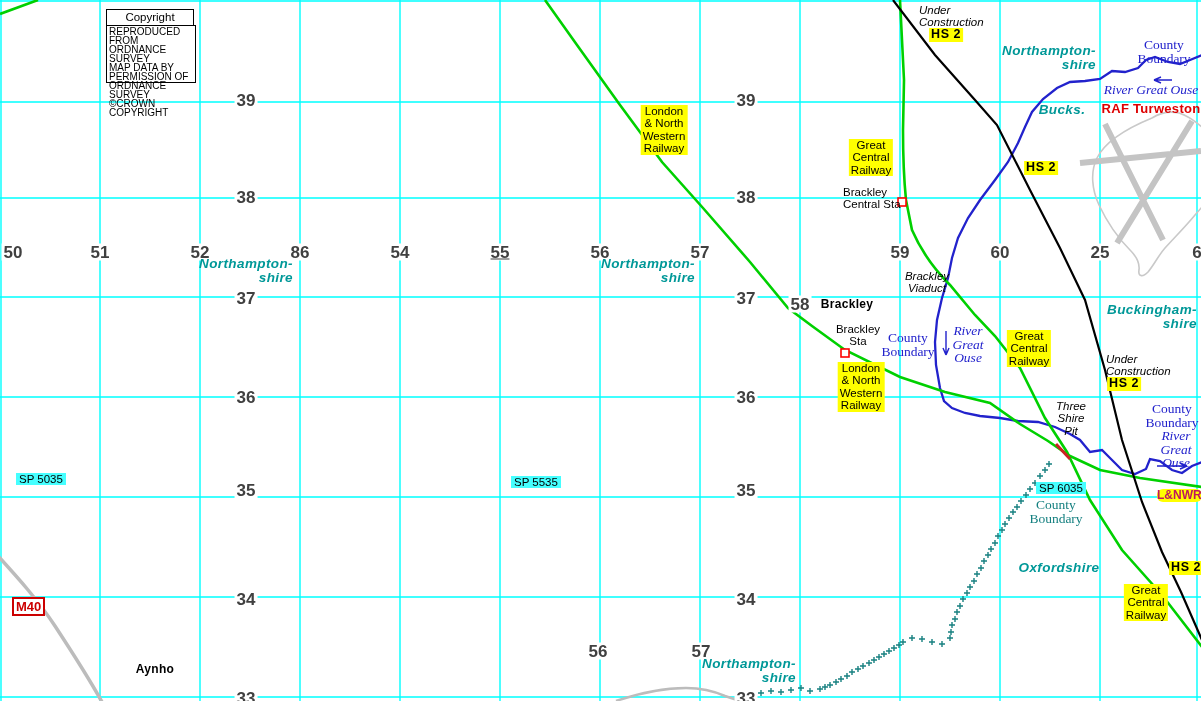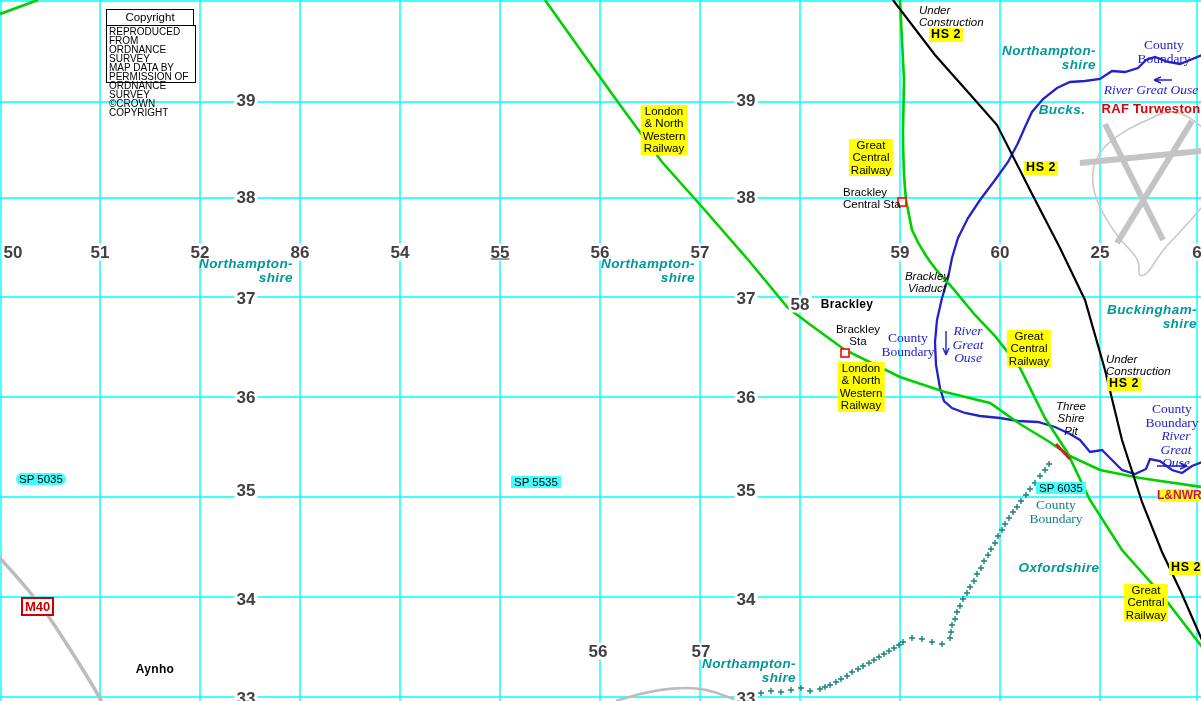--- a/index.html
+++ b/index.html
@@ -21,21 +21,21 @@
   .tealserif{color:#137f7f;font-family:"Liberation Serif",serif;font-size:13.5px;line-height:1.0;}
   .red{color:#dd0000;font-weight:bold;font-size:13px;letter-spacing:.3px;}
   .greenyel{background:#ffff00;color:#be185d;font-weight:bold;font-size:12px;border-radius:6px;}
   .gnum{position:absolute;transform:translate(-50%,-50%);font:bold 17px "Liberation Sans",sans-serif;
         color:#404040;background:#fff;padding:0 2px;line-height:1;z-index:2;white-space:pre;}
   .cpbox{position:absolute;border:1px solid #000;background:#fff;color:#000;z-index:4;}
   #cpbox1{left:106px;top:9px;width:86px;height:28px;text-align:center;
           font-size:11.5px;line-height:14px;}
   #cpbox2{left:106px;top:25px;width:86px;height:55px;font-size:10px;line-height:9px;
           padding:1px 0 0 2px;white-space:pre-line;}
-  #m40box{position:absolute;left:21px;top:597px;background:#fff;border:2px solid #cc0000;
+  #m40box{position:absolute;left:12px;top:597px;background:#fff;border:2px solid #cc0000;
           color:#cc0000;font:bold 13px "Liberation Sans",sans-serif;padding:0 2px;z-index:3;}
 </style>
 </head>
 <body>
 
 <div class="map">
 
   <svg class="layer" width="1201" height="701" viewBox="0 0 1201 701">
 
     <path id="grid-lines" d="M1,0V701M100,0V701M200,0V701M300,0V701M400,0V701M500,0V701M600,0V701M700,0V701M800,0V701M900,0V701M1000,0V701M1100,0V701M1197,0V701M0,1H1201M0,102H1201M0,198H1201M0,297H1201M0,397H1201M0,497H1201M0,597H1201M0,697H1201" stroke="#00ffff" stroke-width="1.4" fill="none"></path>
@@ -145,21 +145,21 @@
 Construction</div>
       <div class="lbl yellow hs2" style="left: 1124px; top: 377px;">HS 2</div>
       <div class="lbl ital sm" style="left: 1071px; top: 400px;">Three
 Shire
 Pit</div>
       <div class="lbl blue" style="left: 1172px; top: 402px;">County
 Boundary</div>
       <div class="lbl blue ital" style="left: 1176px; top: 429px;">River
 Great
 Ouse</div>
-      <div class="lbl cyanbg left" style="left: 16px; top: 473px; border-radius: 6px;">SP 5035</div>
+      <div class="lbl cyanbg left" style="left: 16px; top: 473px;">SP 5035</div>
       <div class="lbl cyanbg left" style="left: 511px; top: 476px;">SP 5535</div>
       <div class="lbl cyanbg left" style="left: 1036px; top: 482px;">SP 6035</div>
       <div class="lbl greenyel left" style="left: 1157px; top: 489px;">L&amp;NWR</div>
       <div class="lbl tealserif" style="left: 1056px; top: 498px;">County
 Boundary</div>
       <div class="lbl tealregion" style="left: 1059px; top: 561px;">Oxfordshire</div>
       <div class="lbl yellow hs2" style="left: 1186px; top: 561px;">HS 2</div>
       <div class="lbl yellow" style="left: 1146px; top: 584px;">Great
 Central
 Railway</div>

